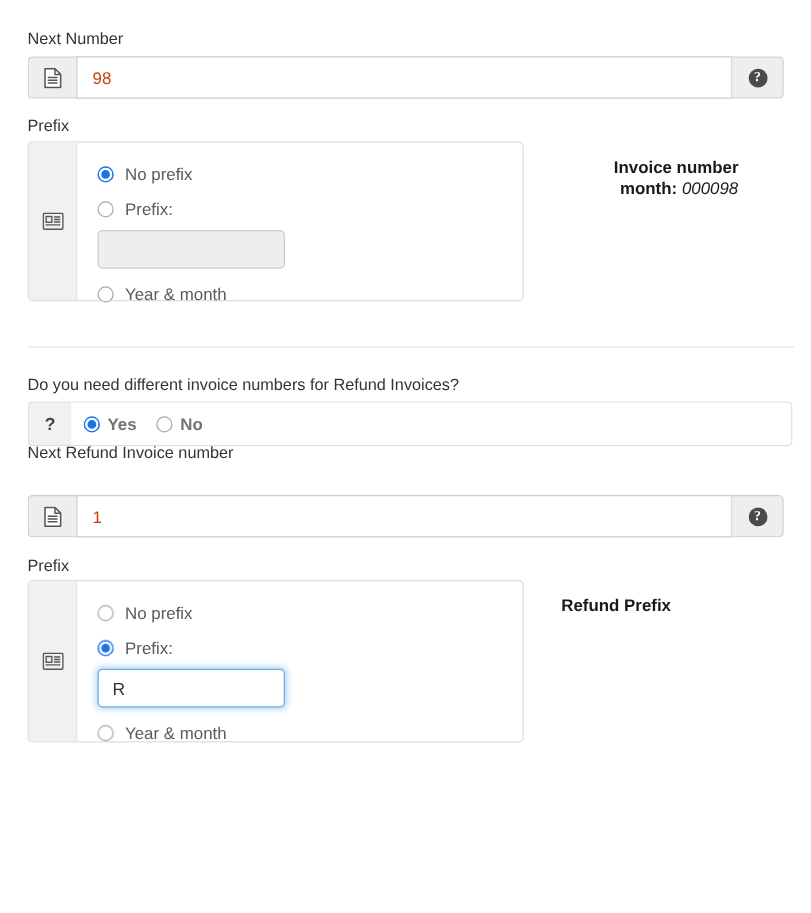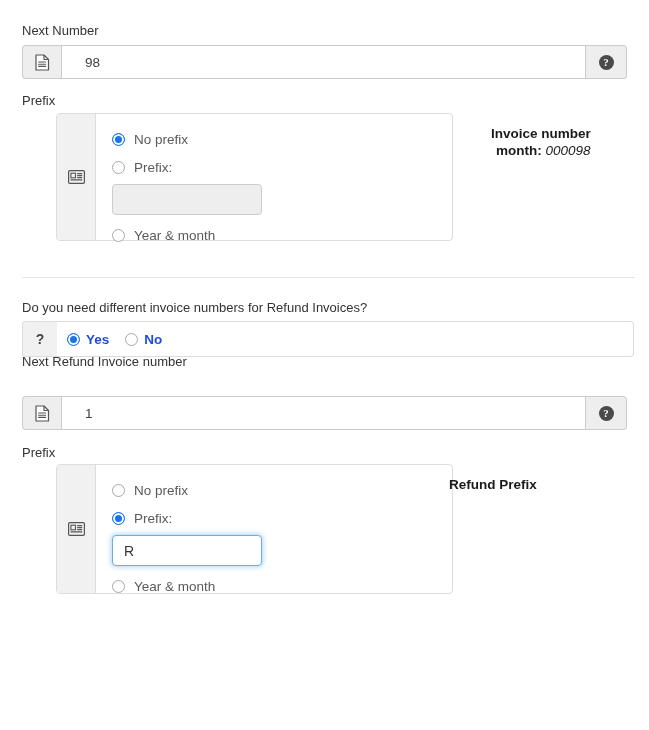--- a/index.html
+++ b/index.html
@@ -52,22 +52,22 @@
     border-radius: 0 4px 4px 0;
     width: 40px;
     min-width: 40px;
   }
   .ig-field {
     flex: 1 1 auto;
     border: 1px solid #cccccc;
     background: #ffffff;
     font-family: "Liberation Sans", sans-serif;
     font-size: 13.5px;
-    color: #404040;
-    padding: 0 23px;
+    color: #c2410c;
+    padding: 0 12px;
     box-sizing: border-box;
     outline: none;
     min-width: 0;
   }
 
   
   .q-addon {
     font-weight: bold;
     font-size: 14px;
     color: #444444;
@@ -117,33 +117,32 @@
     justify-content: center;
   }
   .yesno-item {
     display: flex;
     align-items: center;
     gap: 6px;
   }
   .yesno-item .rlabel {
     font-size: 13.5px;
     font-weight: bold;
-    color: #1d4ed8;
+    color: #737373;
   }
 
   
   .prefix-panel {
     display: flex;
     align-items: stretch;
     width: 397px;
     border: 1px solid #dddddd;
     border-radius: 4px;
     background: #ffffff;
     box-sizing: border-box;
-    margin-left: 34px;
   }
   .prefix-addon {
     width: 38px;
     min-width: 38px;
     background: #f1f1f1;
     border-right: 1px solid #dddddd;
     border-radius: 3px 0 0 3px;
     display: flex;
     align-items: center;
     justify-content: center;

